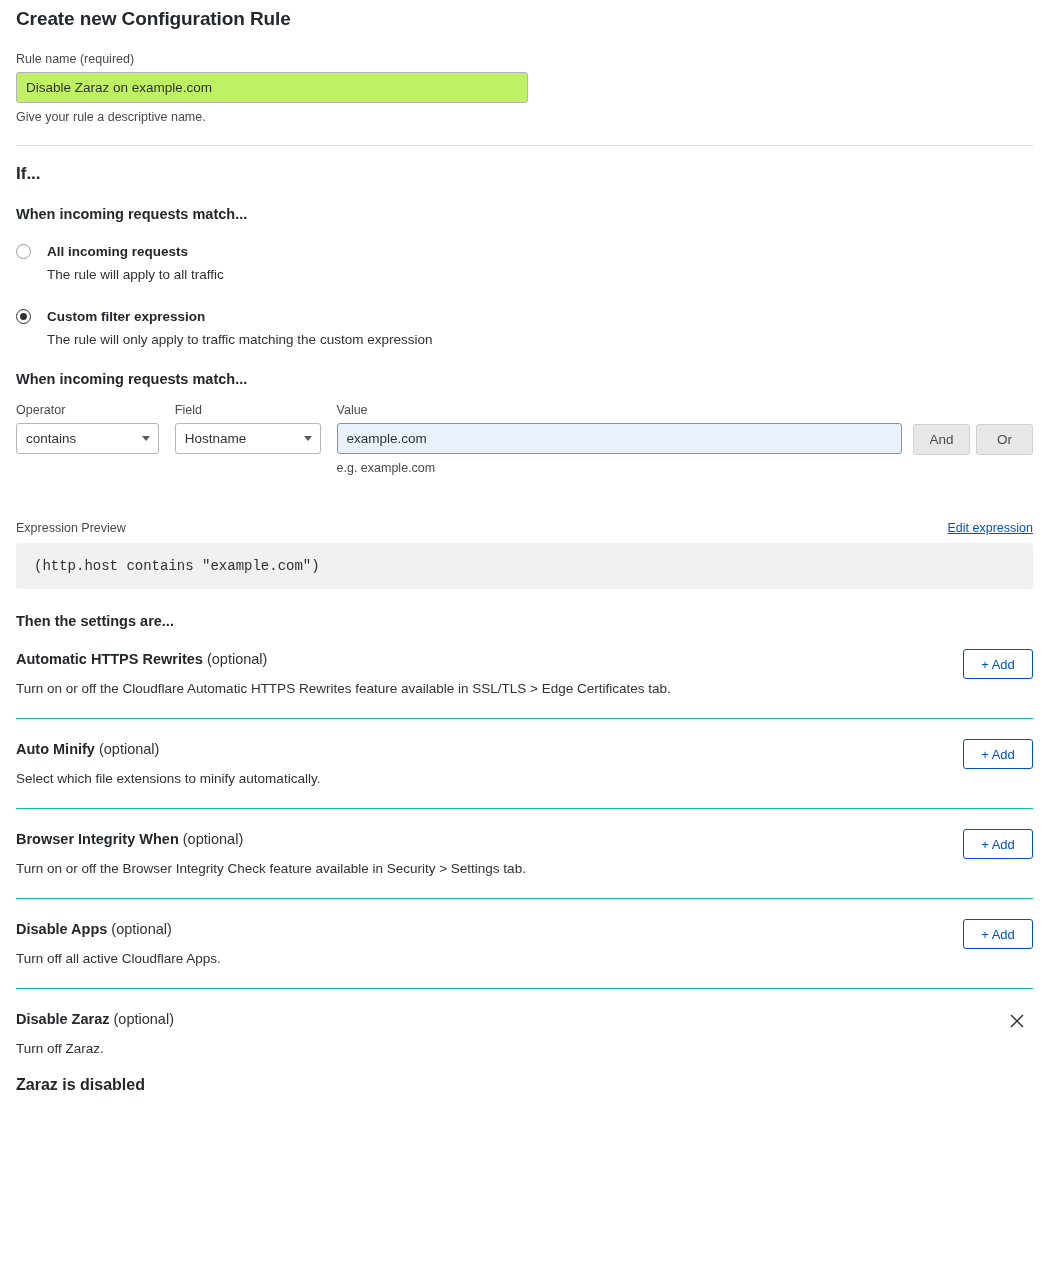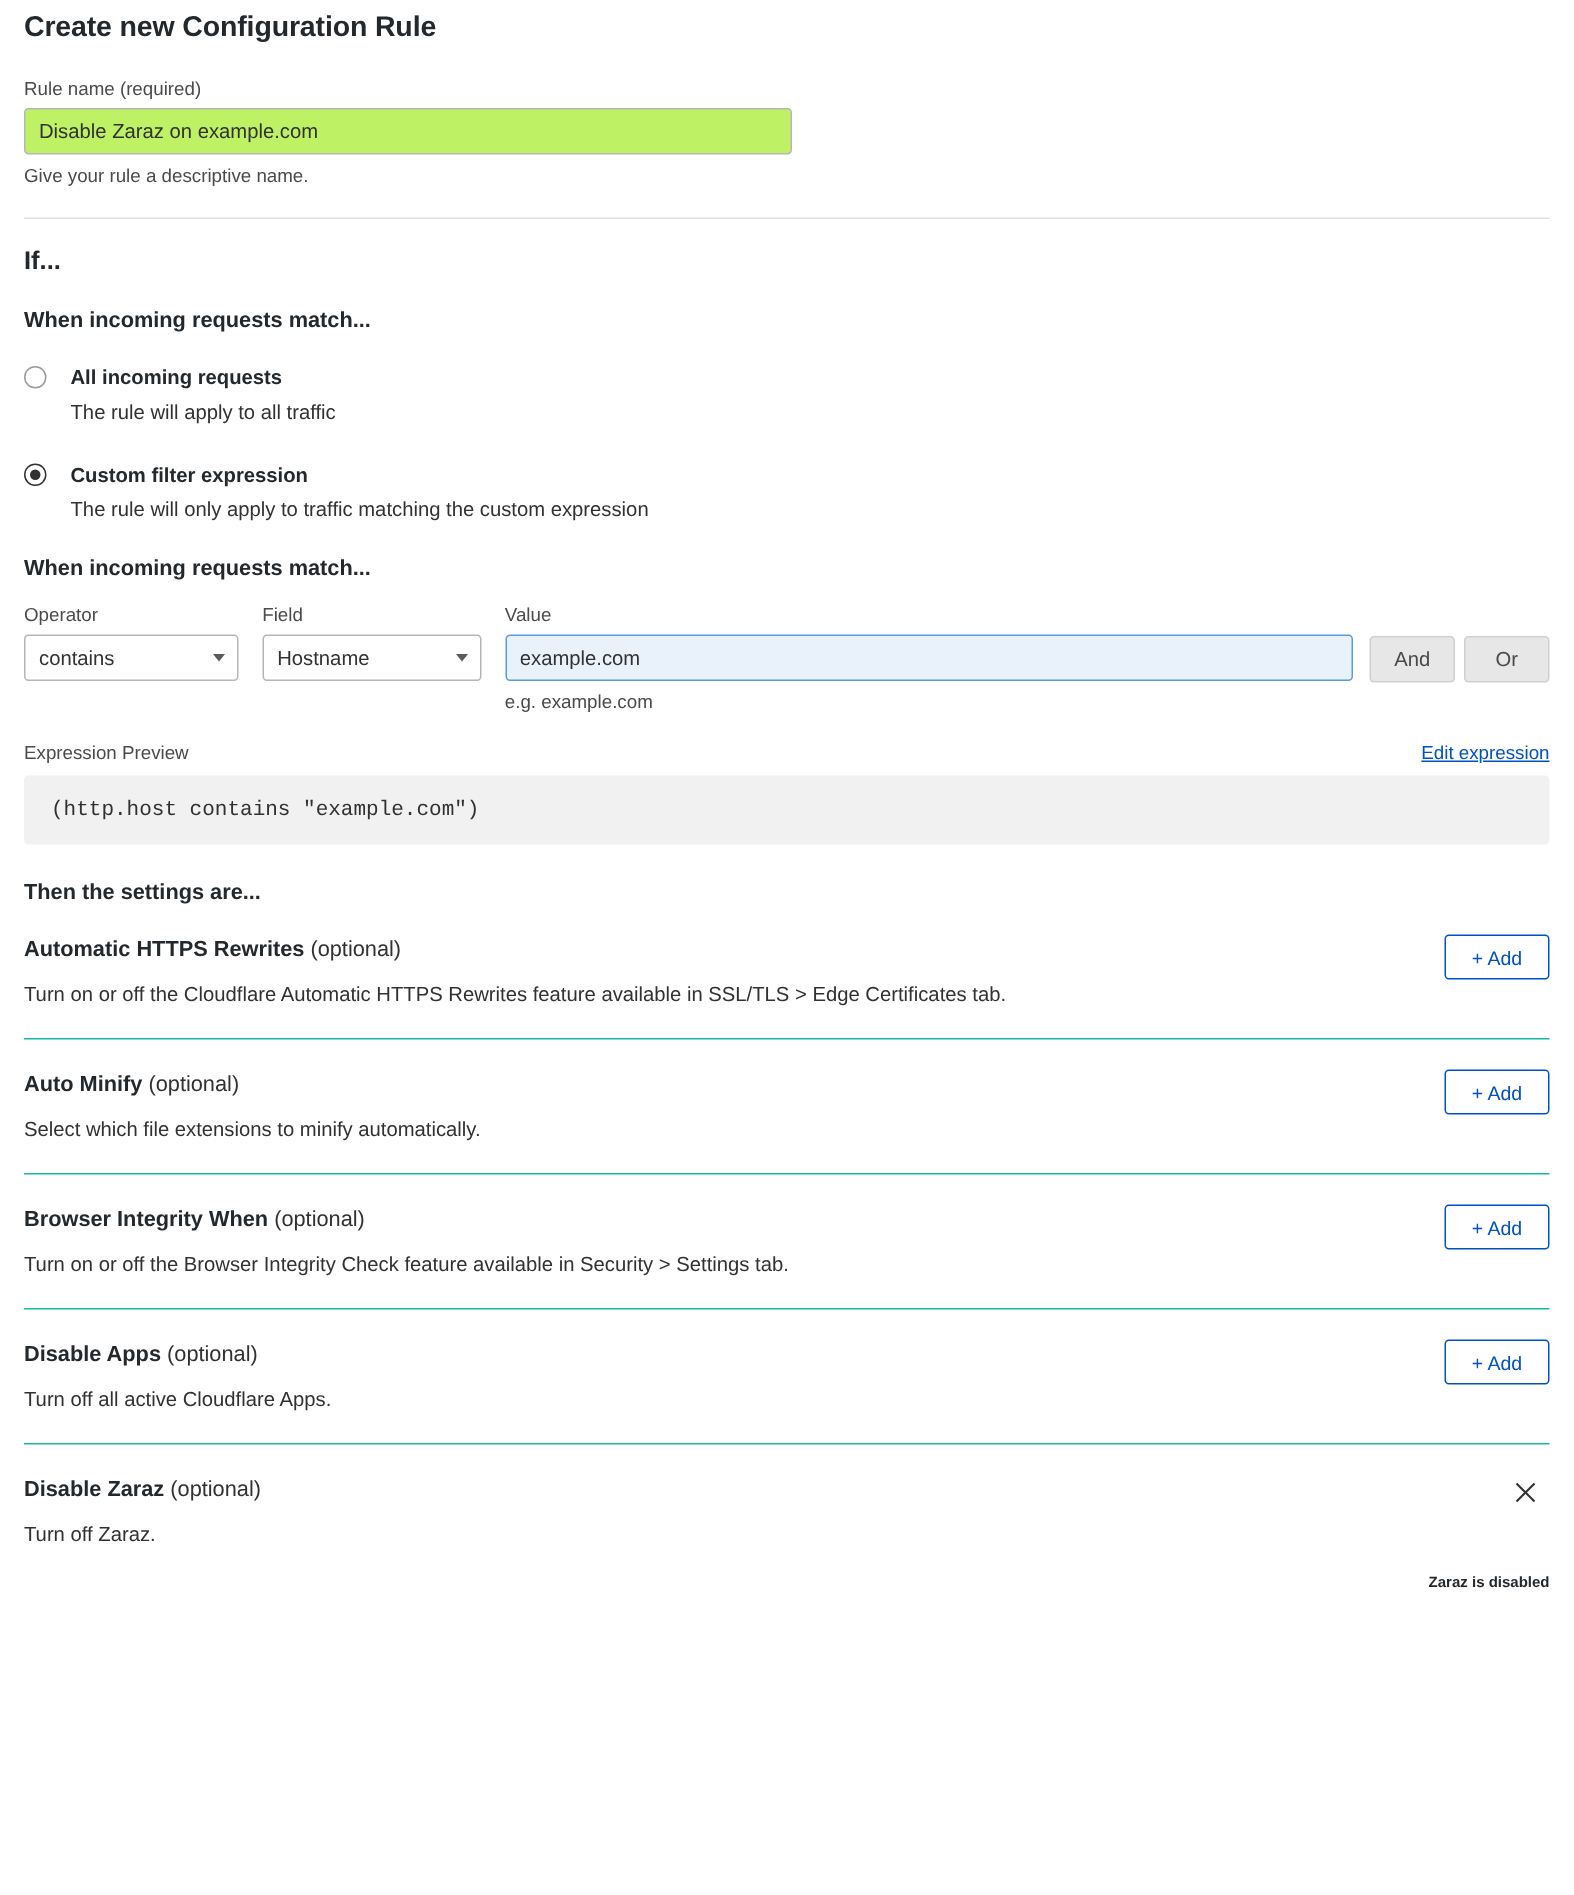--- a/index.html
+++ b/index.html
@@ -167,21 +167,21 @@
     background: #e7e7e7;
     color: #4a4a4a;
     font-size: 13.5px;
     font-family: "Liberation Sans", sans-serif;
     cursor: pointer;
   }
   .expr-head {
     display: flex;
     justify-content: space-between;
     align-items: baseline;
-    margin-top: 20px;
+    margin-top: 46px;
   }
   .expr-label {
     font-size: 12.5px;
     color: #4a4a4a;
   }
   .expr-link {
     font-size: 12.5px;
     color: #0051c3;
     text-decoration: underline;
     cursor: pointer;
@@ -241,25 +241,24 @@
   }
   .close-x {
     position: absolute;
     right: 4px;
     top: 20px;
     width: 24px;
     height: 24px;
     cursor: pointer;
   }
   .status-text {
-    font-size: 10px;
+    font-size: 16px;
     font-weight: bold;
     color: #23282d;
     margin-top: 20px;
-    text-align: right;
   }
 </style>
 </head>
 <body>
 
 <div class="page">
 
   <h1 class="page-title">Create new Configuration Rule</h1>
 
   <div class="field-label">Rule name (required)</div>

